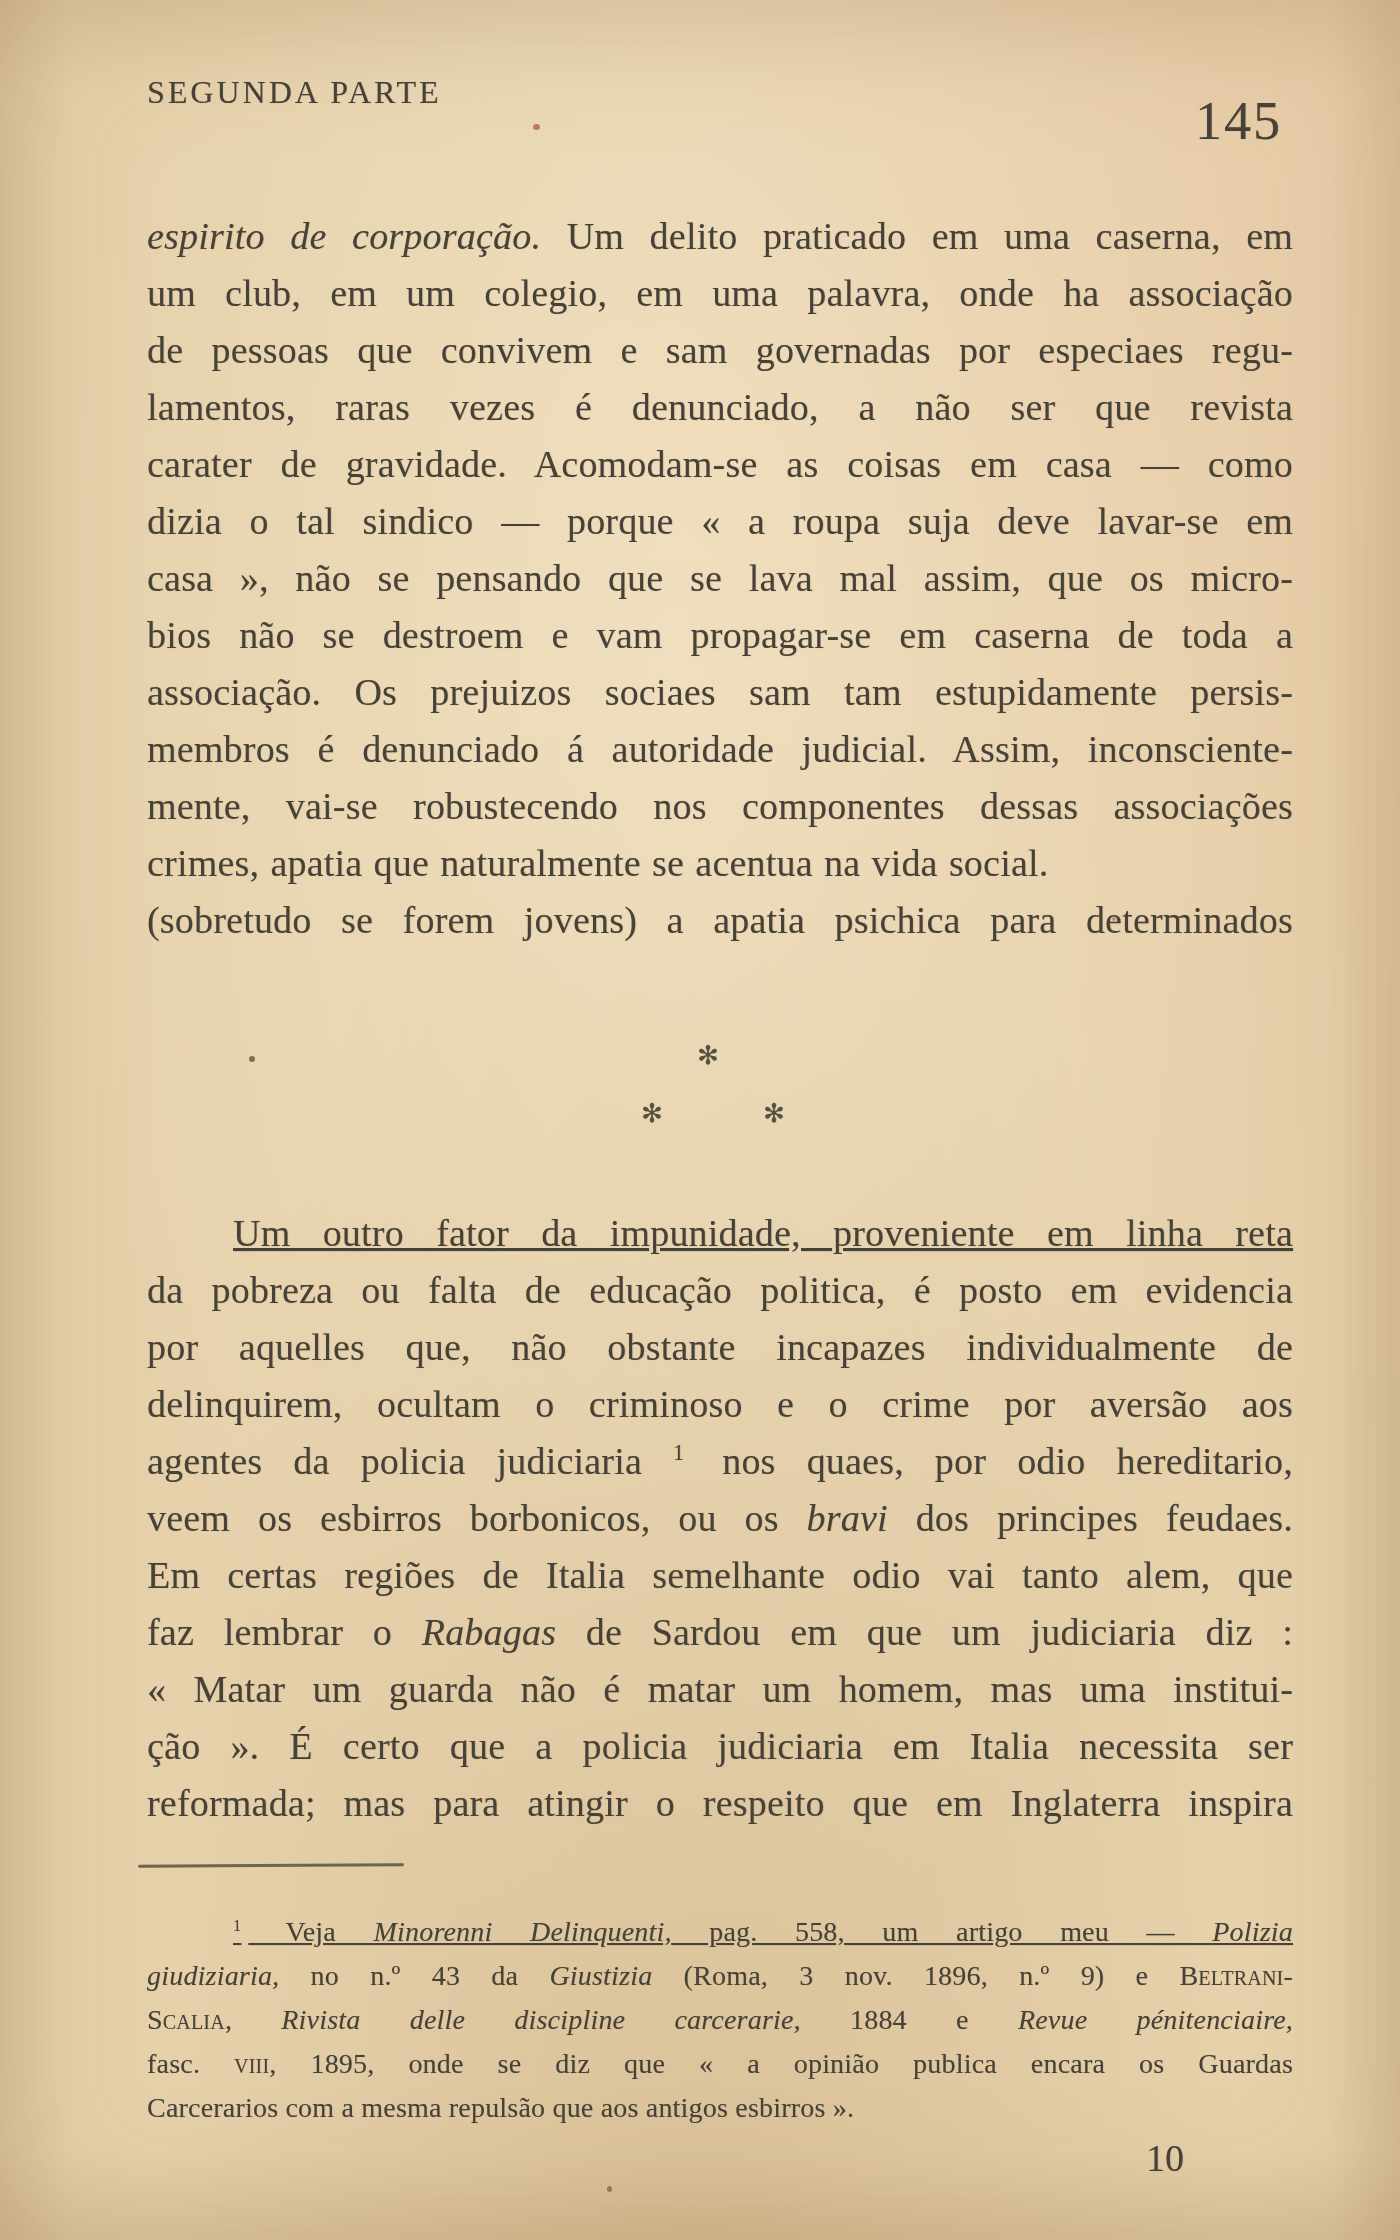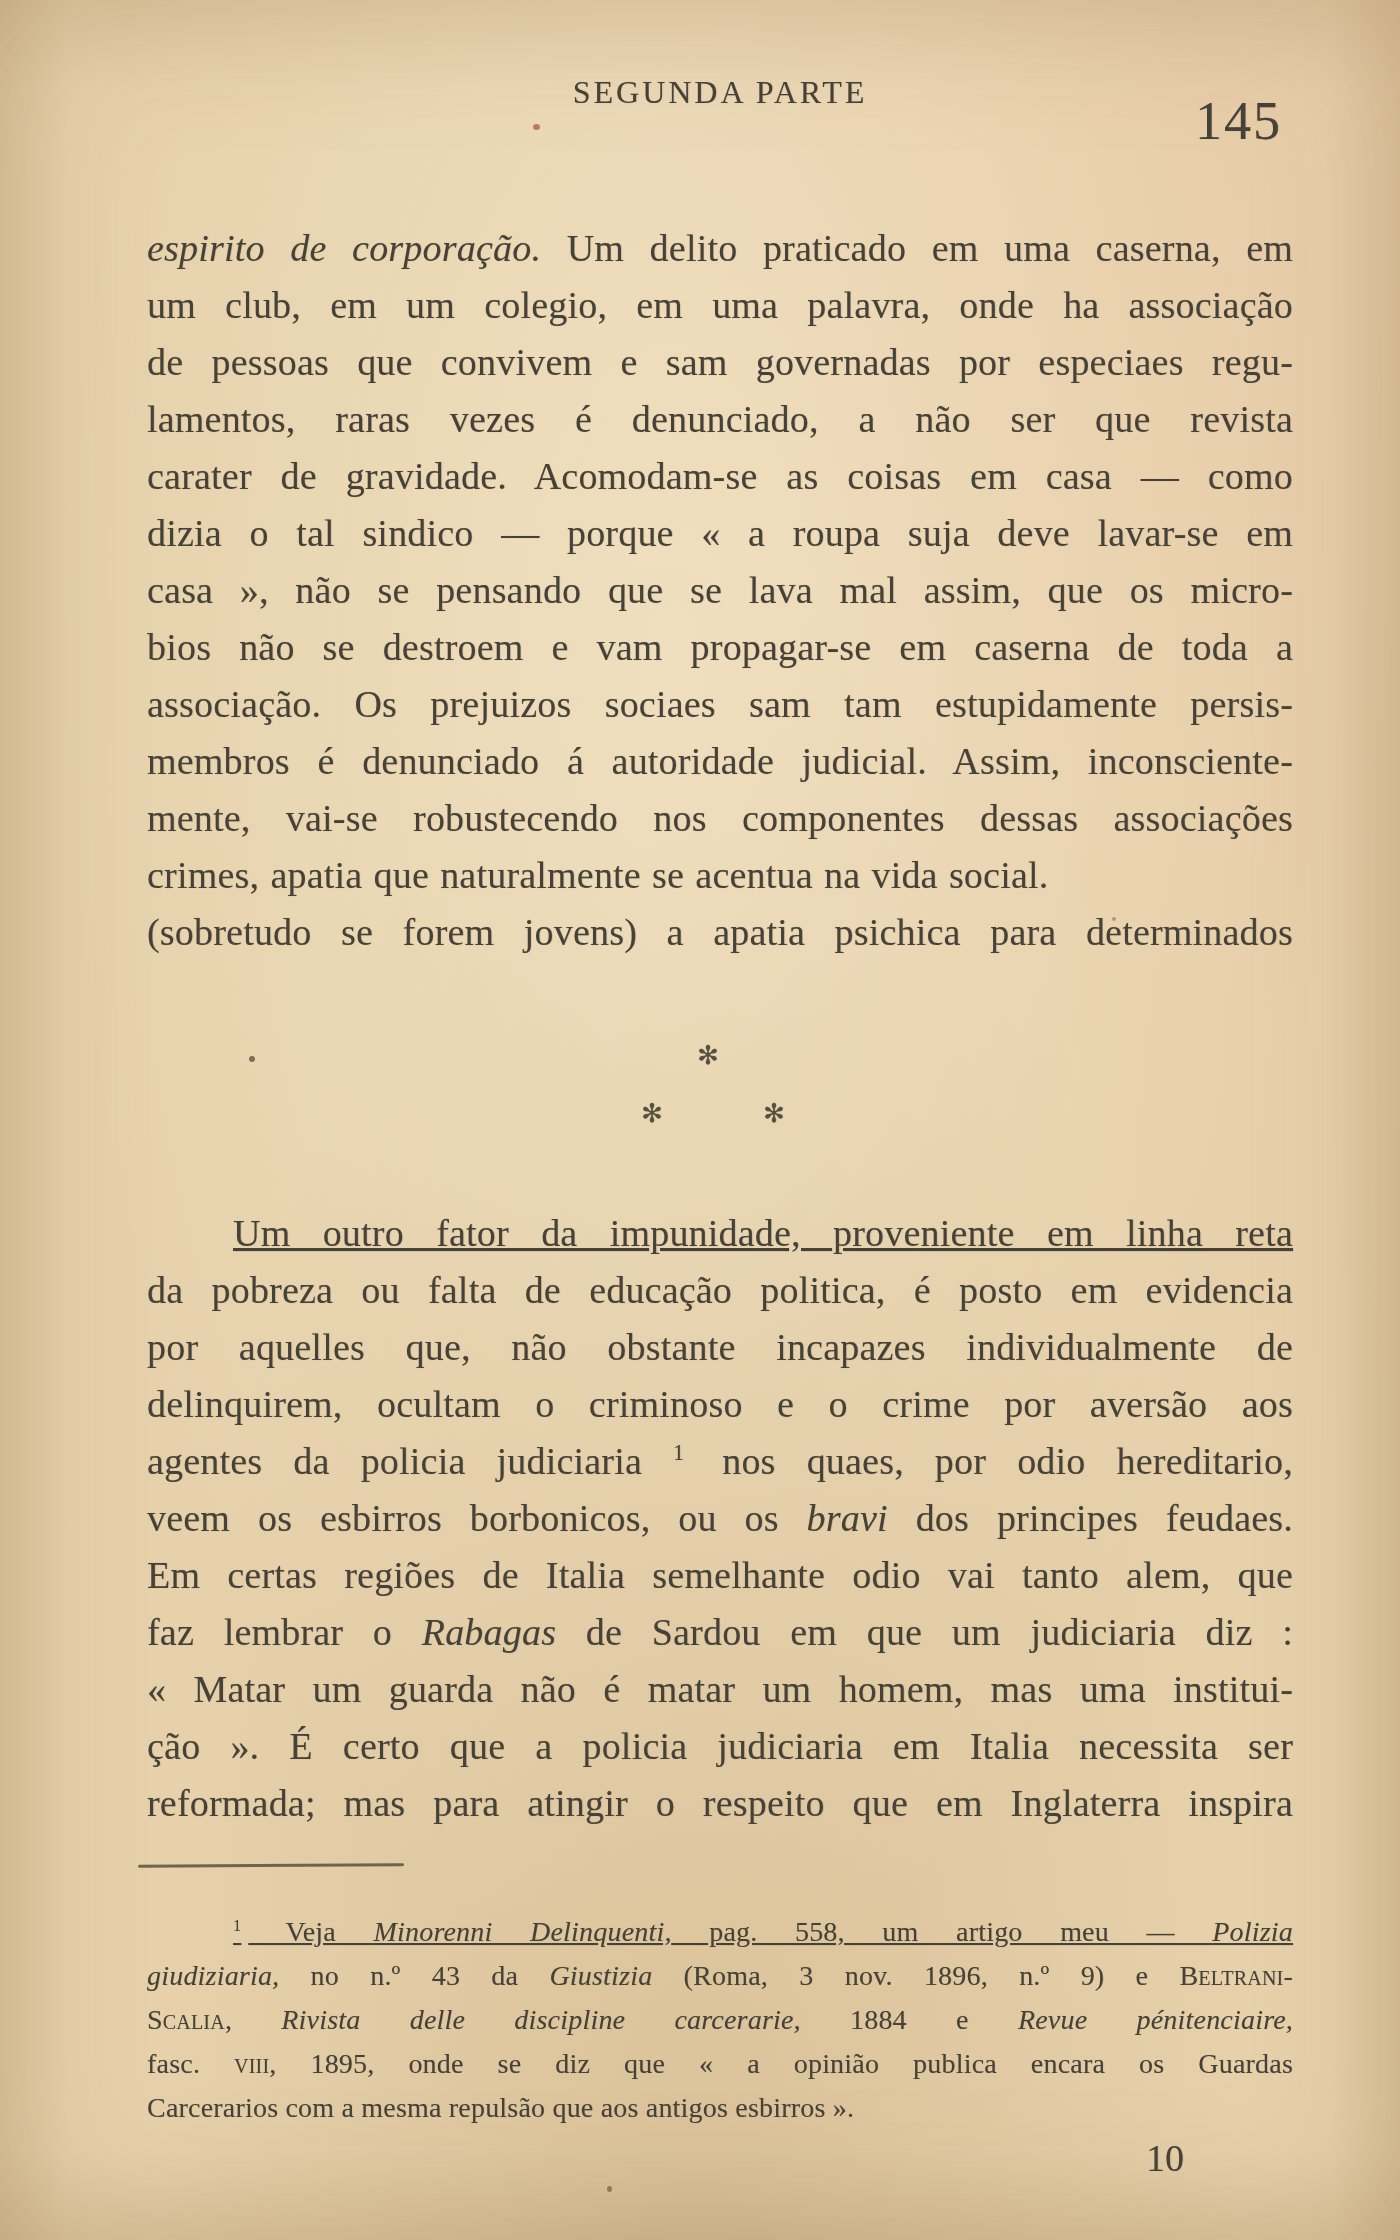--- a/index.html
+++ b/index.html
@@ -15,32 +15,31 @@
       radial-gradient(ellipse at 88% 6%, rgba(238,196,166,0.28) 0%, rgba(238,196,166,0) 45%),
       radial-gradient(ellipse at 50% 108%, rgba(168,128,78,0.20) 0%, rgba(168,128,78,0) 55%),
       linear-gradient(90deg, rgba(150,110,60,0.12) 0%, rgba(150,110,60,0) 5%, rgba(150,110,60,0) 95%, rgba(150,110,60,0.14) 100%),
       linear-gradient(0deg, rgba(150,110,60,0.10) 0%, rgba(150,110,60,0) 4%, rgba(150,110,60,0) 96%, rgba(150,110,60,0.08) 100%);
     box-shadow: inset 0 0 150px rgba(125,92,48,0.22);
     overflow:hidden;
   }
   .ink { color:#474238; }
   .header {
     position:absolute; top:74px; left:147px; width:1146px;
-    text-align:center;
     font-size:32px; letter-spacing:3px;
     text-shadow:0.4px 0.4px 0.8px rgba(70,64,52,0.35);
   }
   .pagenum {
     position:absolute; top:64px; right:118px;
     font-size:54px; letter-spacing:2px;
     text-shadow:0.4px 0.4px 0.8px rgba(70,64,52,0.35);
     margin-top:26px;
   }
   .column { position:absolute; left:147px; width:1146px; }
-  #para1 { top:220px; }
+  #para1 { top:208px; }
   #para2 { top:1205px; }
   .para .line {
     font-size:38px; line-height:57px; height:57px;
     text-align:justify; text-align-last:justify;
     letter-spacing:0.2px; word-spacing:1.5px;
     white-space:normal; overflow:visible;
     text-shadow:0.4px 0.4px 0.9px rgba(70,64,52,0.32);
   }
   .fn .line {
     font-size:28px; line-height:44px; height:44px;

